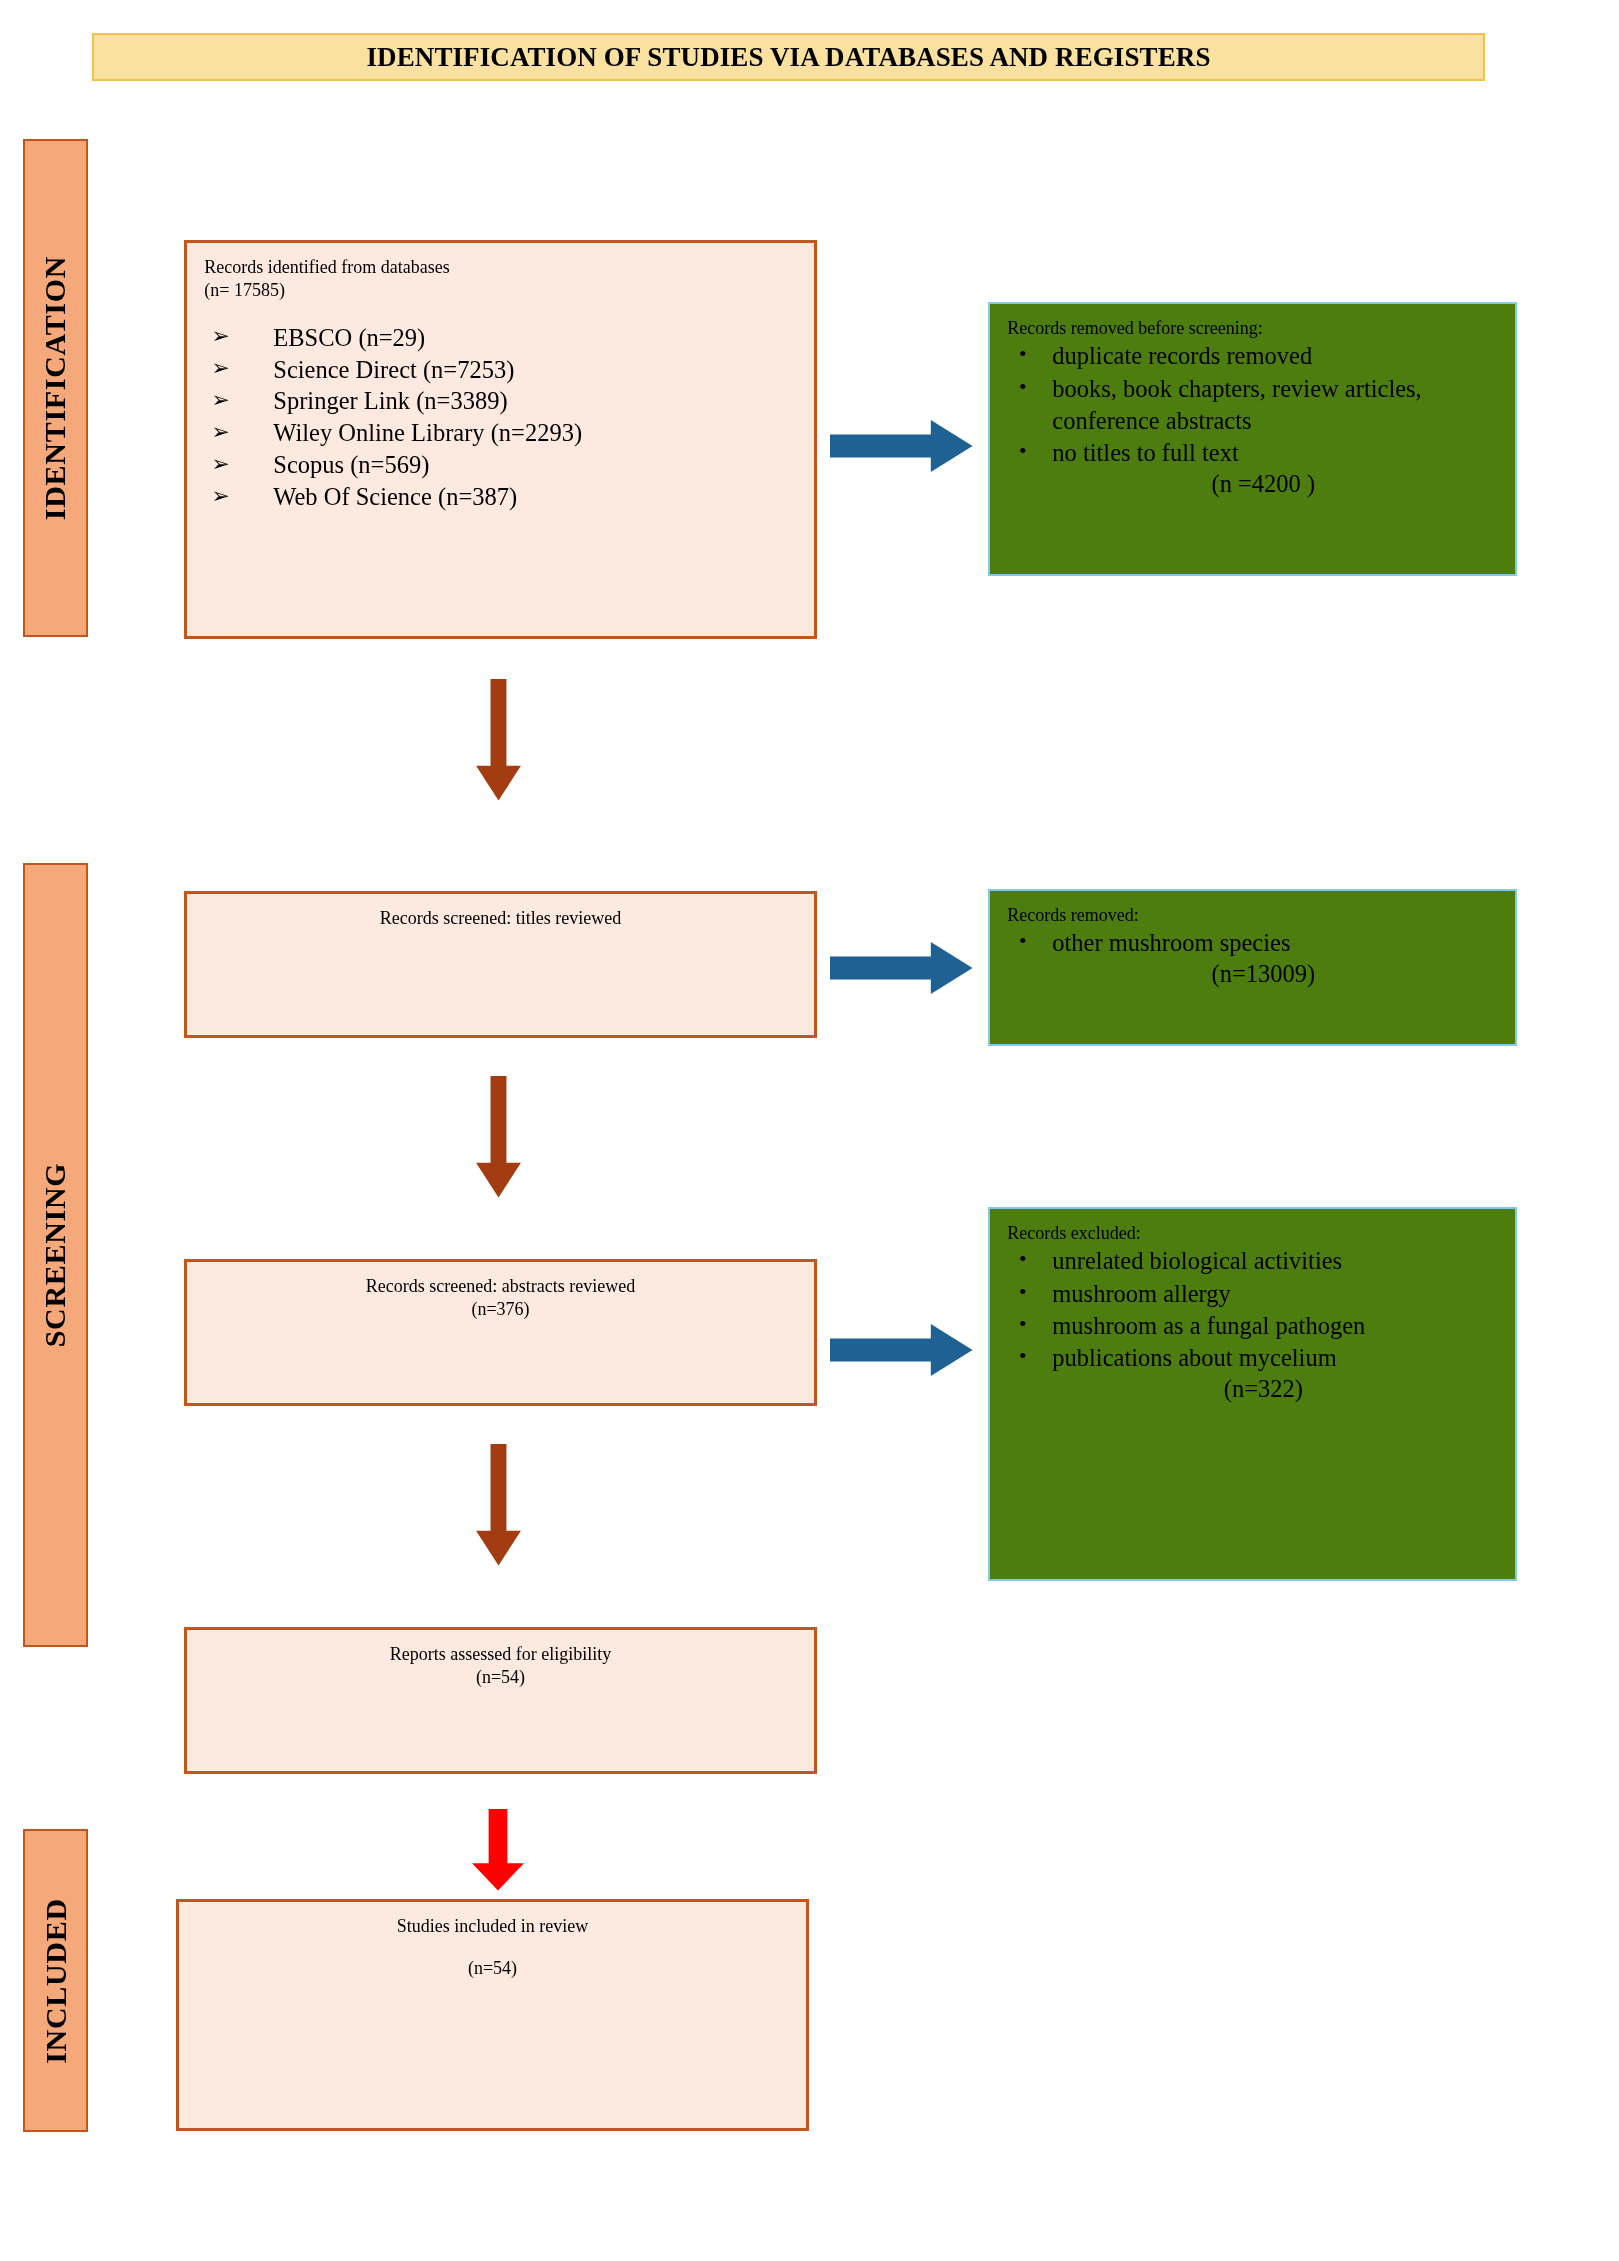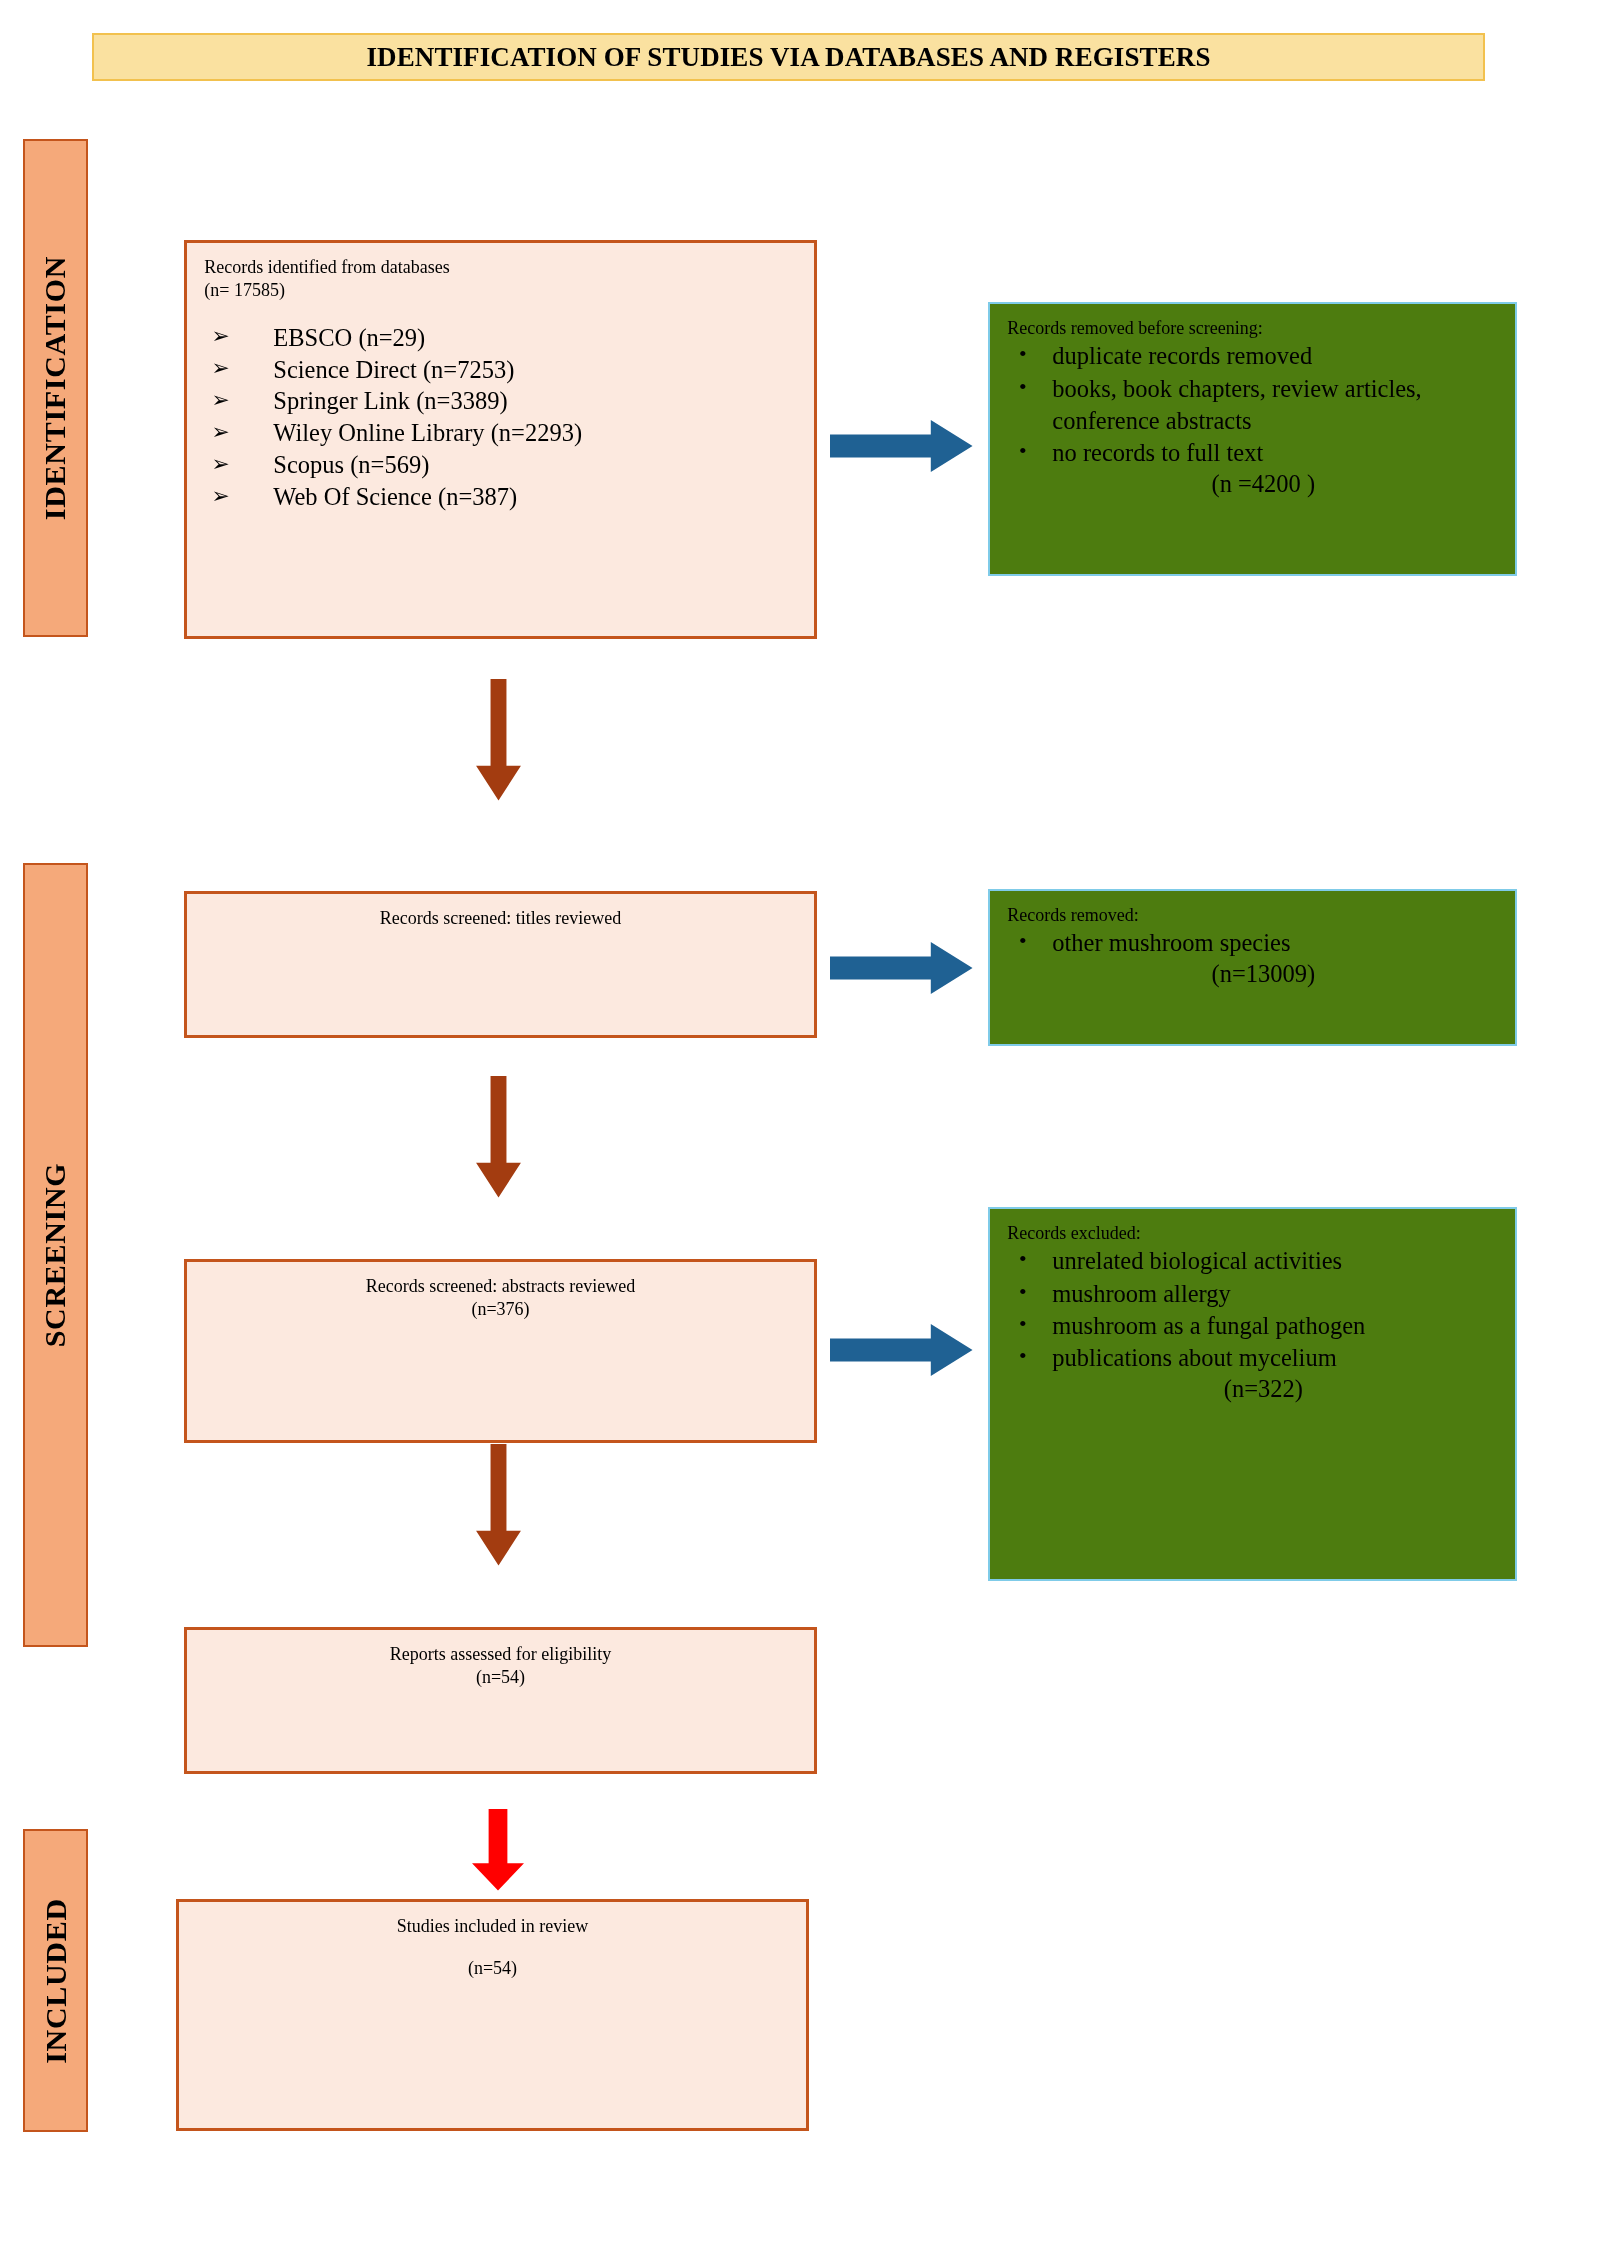--- a/index.html
+++ b/index.html
@@ -121,21 +121,21 @@
     font-size: 24.5px;
     text-align: center;
     padding-left: 21.7px;
   }
 
   
   #box-identified     { left: 184px;  top: 240px;  width: 633px;  height: 399px; }
   #box-removed-before { left: 988px; top: 302px;  width: 529px;  height: 274px; }
   #box-titles         { left: 184px;  top: 891px; width: 633px;  height: 147px; }
   #box-removed-titles { left: 988px; top: 889px; width: 529px;  height: 157px; }
-  #box-abstracts      { left: 184px;  top: 1259px; width: 633px;  height: 184px; }
+  #box-abstracts      { left: 184px;  top: 1259px; width: 633px;  height: 147px; }
   #box-excluded       { left: 988px; top: 1207px; width: 529px;  height: 374px; }
   #box-eligibility    { left: 184px;  top: 1627px; width: 633px;  height: 147px; }
   #box-included       { left: 176px;  top: 1899px; width: 633px;  height: 232px; }
 
   
   .arrow { position: absolute; }
   .arrow svg { display: block; }
 
   #arrow-down-1 { left: 473px;  top: 679px;  }
   #arrow-down-2 { left: 473px;  top: 1076px; }
@@ -177,21 +177,21 @@
       <li>Scopus (n=569)</li>
       <li>Web Of Science (n=387)</li>
     </ul>
   </div>
 
   <div class="flow-box blue" id="box-removed-before">
     <div class="line">Records removed before screening:</div>
     <ul class="bullets dot">
       <li>duplicate records removed</li>
       <li>books, book chapters, review articles, conference abstracts</li>
-      <li>no records to full  text</li>
+      <li>no titles to full  text</li>
     </ul>
     <div class="tail-count">(n =4200 )</div>
   </div>
 
   <div class="flow-box peach center" id="box-titles">
     <div class="line">Records screened: titles  reviewed</div>
   </div>
 
   <div class="flow-box blue" id="box-removed-titles">
     <div class="line">Records removed:</div>

